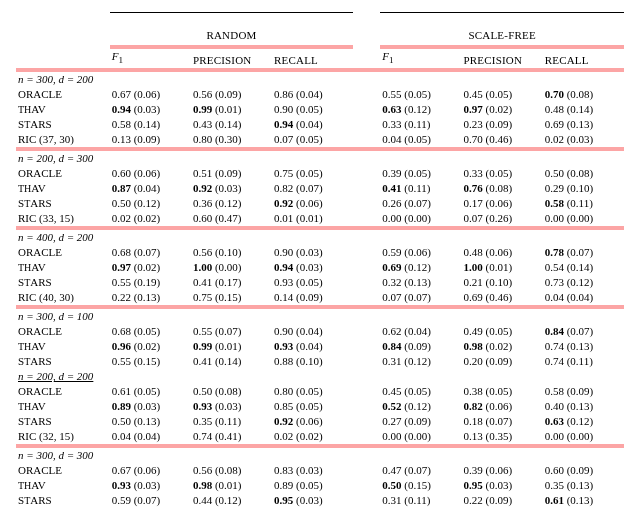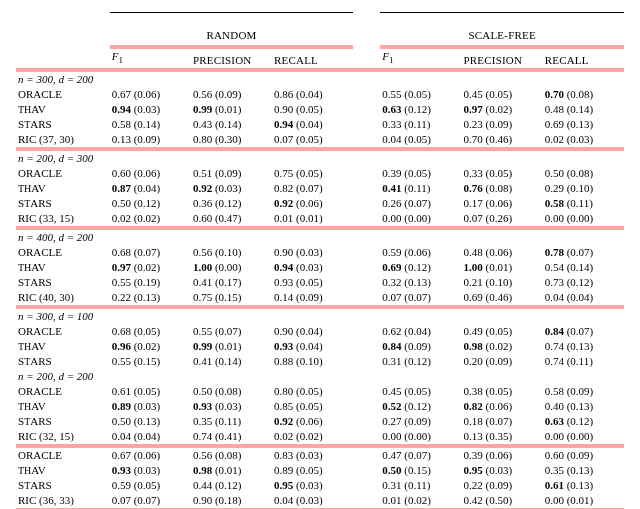--- a/index.html
+++ b/index.html
@@ -254,21 +254,21 @@
         <td class="pad-left">S<span style="font-size:10px;">T</span>ARS</td>
         <td class="pad-left">0.55 (0.15)</td>
         <td class="pad-left">0.41 (0.14)</td>
         <td class="pad-left">0.88 (0.10)</td>
         <td></td>
         <td class="pad-left">0.31 (0.12)</td>
         <td class="pad-left">0.20 (0.09)</td>
         <td class="pad-left">0.74 (0.11)</td>
       </tr>
       <tr>
-        <td colspan="8" class="group-head"><span style="font-style: italic;">n = 200, d = 200</span></td>
+        <td colspan="8" class="group-head"><span style="font-style: italic; text-decoration: underline;">n = 200, d = 200</span></td>
       </tr>
       <tr>
         <td class="pad-left"><span style="font-variant:small-caps;">ORACLE</span></td>
         <td class="pad-left">0.61 (0.05)</td>
         <td class="pad-left">0.50 (0.08)</td>
         <td class="pad-left">0.80 (0.05)</td>
         <td></td>
         <td class="pad-left">0.45 (0.05)</td>
         <td class="pad-left">0.38 (0.05)</td>
         <td class="pad-left">0.58 (0.09)</td>
@@ -297,20 +297,23 @@
         <td class="pad-left hr-bot">RIC (32, 15)</td>
         <td class="pad-left hr-bot">0.04 (0.04)</td>
         <td class="pad-left hr-bot">0.74 (0.41)</td>
         <td class="pad-left hr-bot">0.02 (0.02)</td>
         <td class="hr-bot"></td>
         <td class="pad-left hr-bot">0.00 (0.00)</td>
         <td class="pad-left hr-bot">0.13 (0.35)</td>
         <td class="pad-left hr-bot">0.00 (0.00)</td>
       </tr>
       <tr>
+        <td colspan="8" class="group-head"><span style="font-style: italic;">n = 300, d = 300</span></td>
+      </tr>
+      <tr>
         <td class="pad-left"><span style="font-variant:small-caps;">ORACLE</span></td>
         <td class="pad-left">0.67 (0.06)</td>
         <td class="pad-left">0.56 (0.08)</td>
         <td class="pad-left">0.83 (0.03)</td>
         <td></td>
         <td class="pad-left">0.47 (0.07)</td>
         <td class="pad-left">0.39 (0.06)</td>
         <td class="pad-left">0.60 (0.09)</td>
       </tr>
       <tr>
@@ -318,21 +321,21 @@
         <td class="pad-left"><span class="bold">0.93</span> (0.03)</td>
         <td class="pad-left"><span class="bold">0.98</span> (0.01)</td>
         <td class="pad-left">0.89 (0.05)</td>
         <td></td>
         <td class="pad-left"><span class="bold">0.50</span> (0.15)</td>
         <td class="pad-left"><span class="bold">0.95</span> (0.03)</td>
         <td class="pad-left">0.35 (0.13)</td>
       </tr>
       <tr>
         <td class="pad-left">S<span style="font-size:10px;">T</span>ARS</td>
-        <td class="pad-left">0.59 (0.05)</td>
+        <td class="pad-left">0.59 (0.07)</td>
         <td class="pad-left">0.44 (0.12)</td>
         <td class="pad-left"><span class="bold">0.95</span> (0.03)</td>
         <td></td>
         <td class="pad-left">0.31 (0.11)</td>
         <td class="pad-left">0.22 (0.09)</td>
         <td class="pad-left"><span class="bold">0.61</span> (0.13)</td>
       </tr>
       <tr>
         <td class="pad-left hr-bot">RIC (36, 33)</td>
         <td class="pad-left hr-bot">0.07 (0.07)</td>

